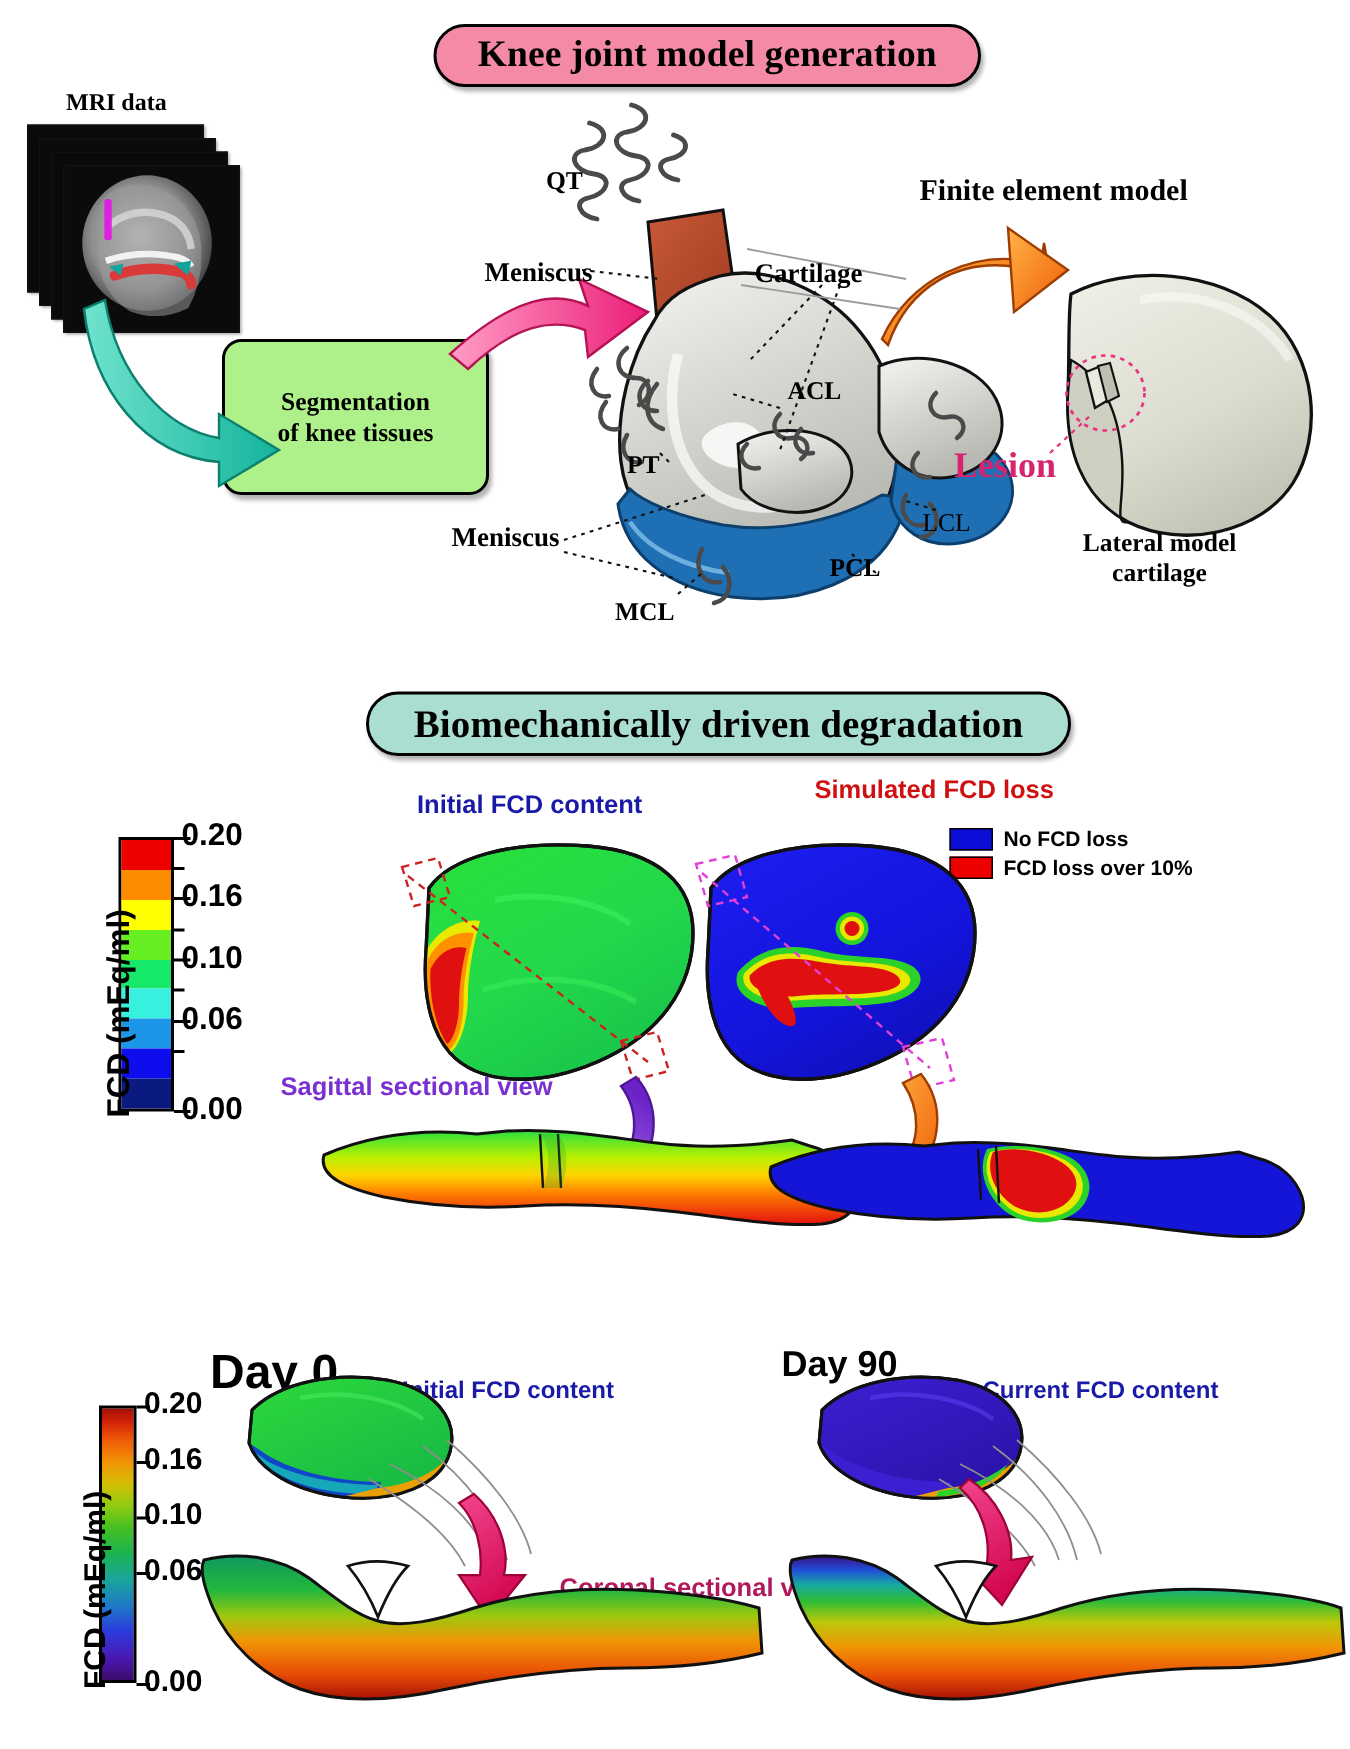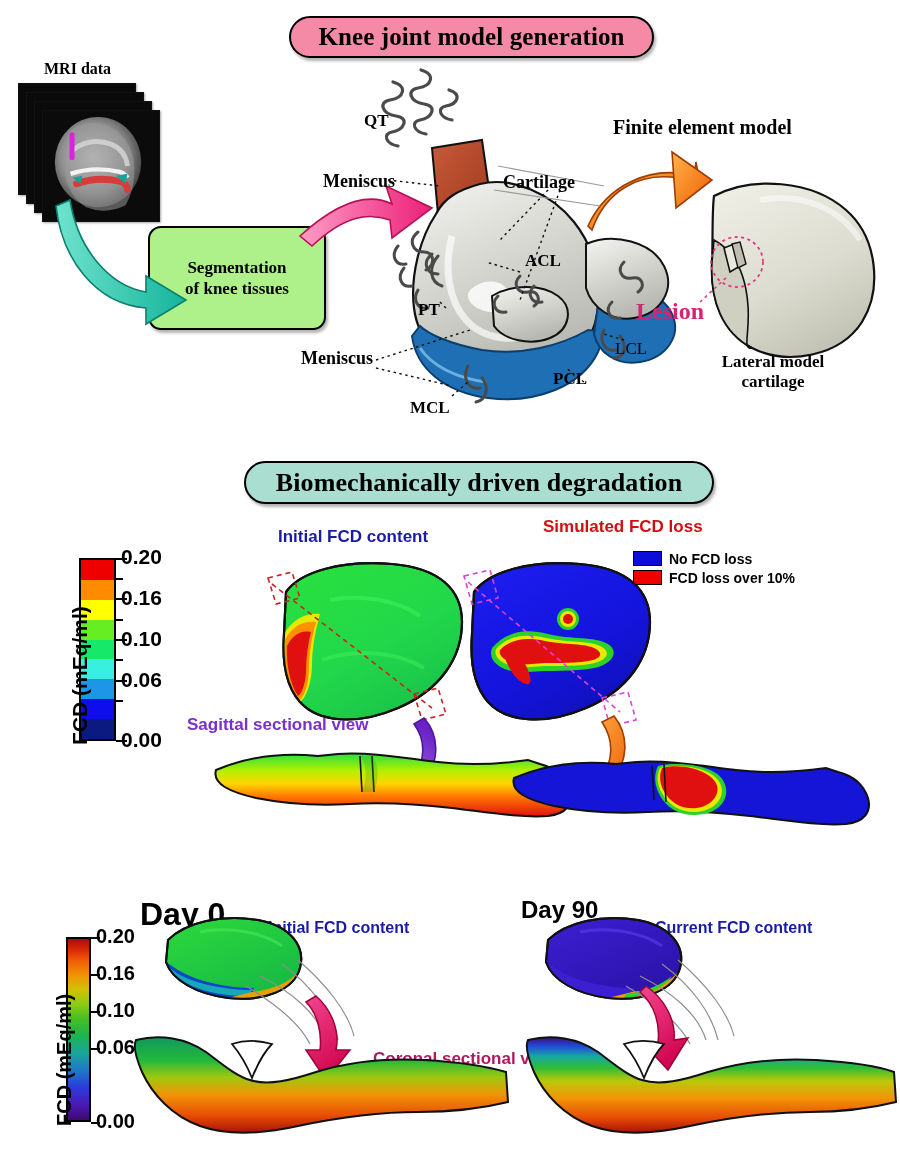--- a/index.html
+++ b/index.html
@@ -78,21 +78,21 @@
   #cbar-bot-box { left:66px; top:937px; width:25px; height:185px;
      background:linear-gradient(to top,
         #3b0a6b 0%, #4b18b2 8%, #2b3bdc 18%, #1f78c8 27%,
         #19a69a 37%, #1cb44e 47%, #45bf22 56%, #8ecb12 64%,
         #d2c005 72%, #f09405 80%, #f05d06 88%, #d42208 95%, #a31006 100%); }
   #cbar-bot-title { left:53px; top:1126px; font-size:20px; }
   #cbar-bot .cbar-num { left:96px; font-size:20px; }
 
   
   #fcd-legend { position:absolute; left:616px; top:551px; }
-  #fcd-legend .row { display:flex; margin-bottom:3px;padding-left:17px; }
+  #fcd-legend .row { display:flex; align-items:center; margin-bottom:3px;padding-left:17px; }
   #fcd-legend .sw { width:29px; height:15px; border:1.5px solid #000; margin-right:7px; }
   #fcd-legend .tx { font-size:14px; font-weight:bold; color:#000; white-space:nowrap; }
 
   
   svg.layer { position:absolute; left:0; top:0; width:900px; height:1166px; pointer-events:none; }
 
   
   .mri-slice { position:absolute; border:1px solid #111; background:#0a0a0a; box-shadow:1px 1px 2px rgba(0,0,0,.35); }
 </style>
 </head>

